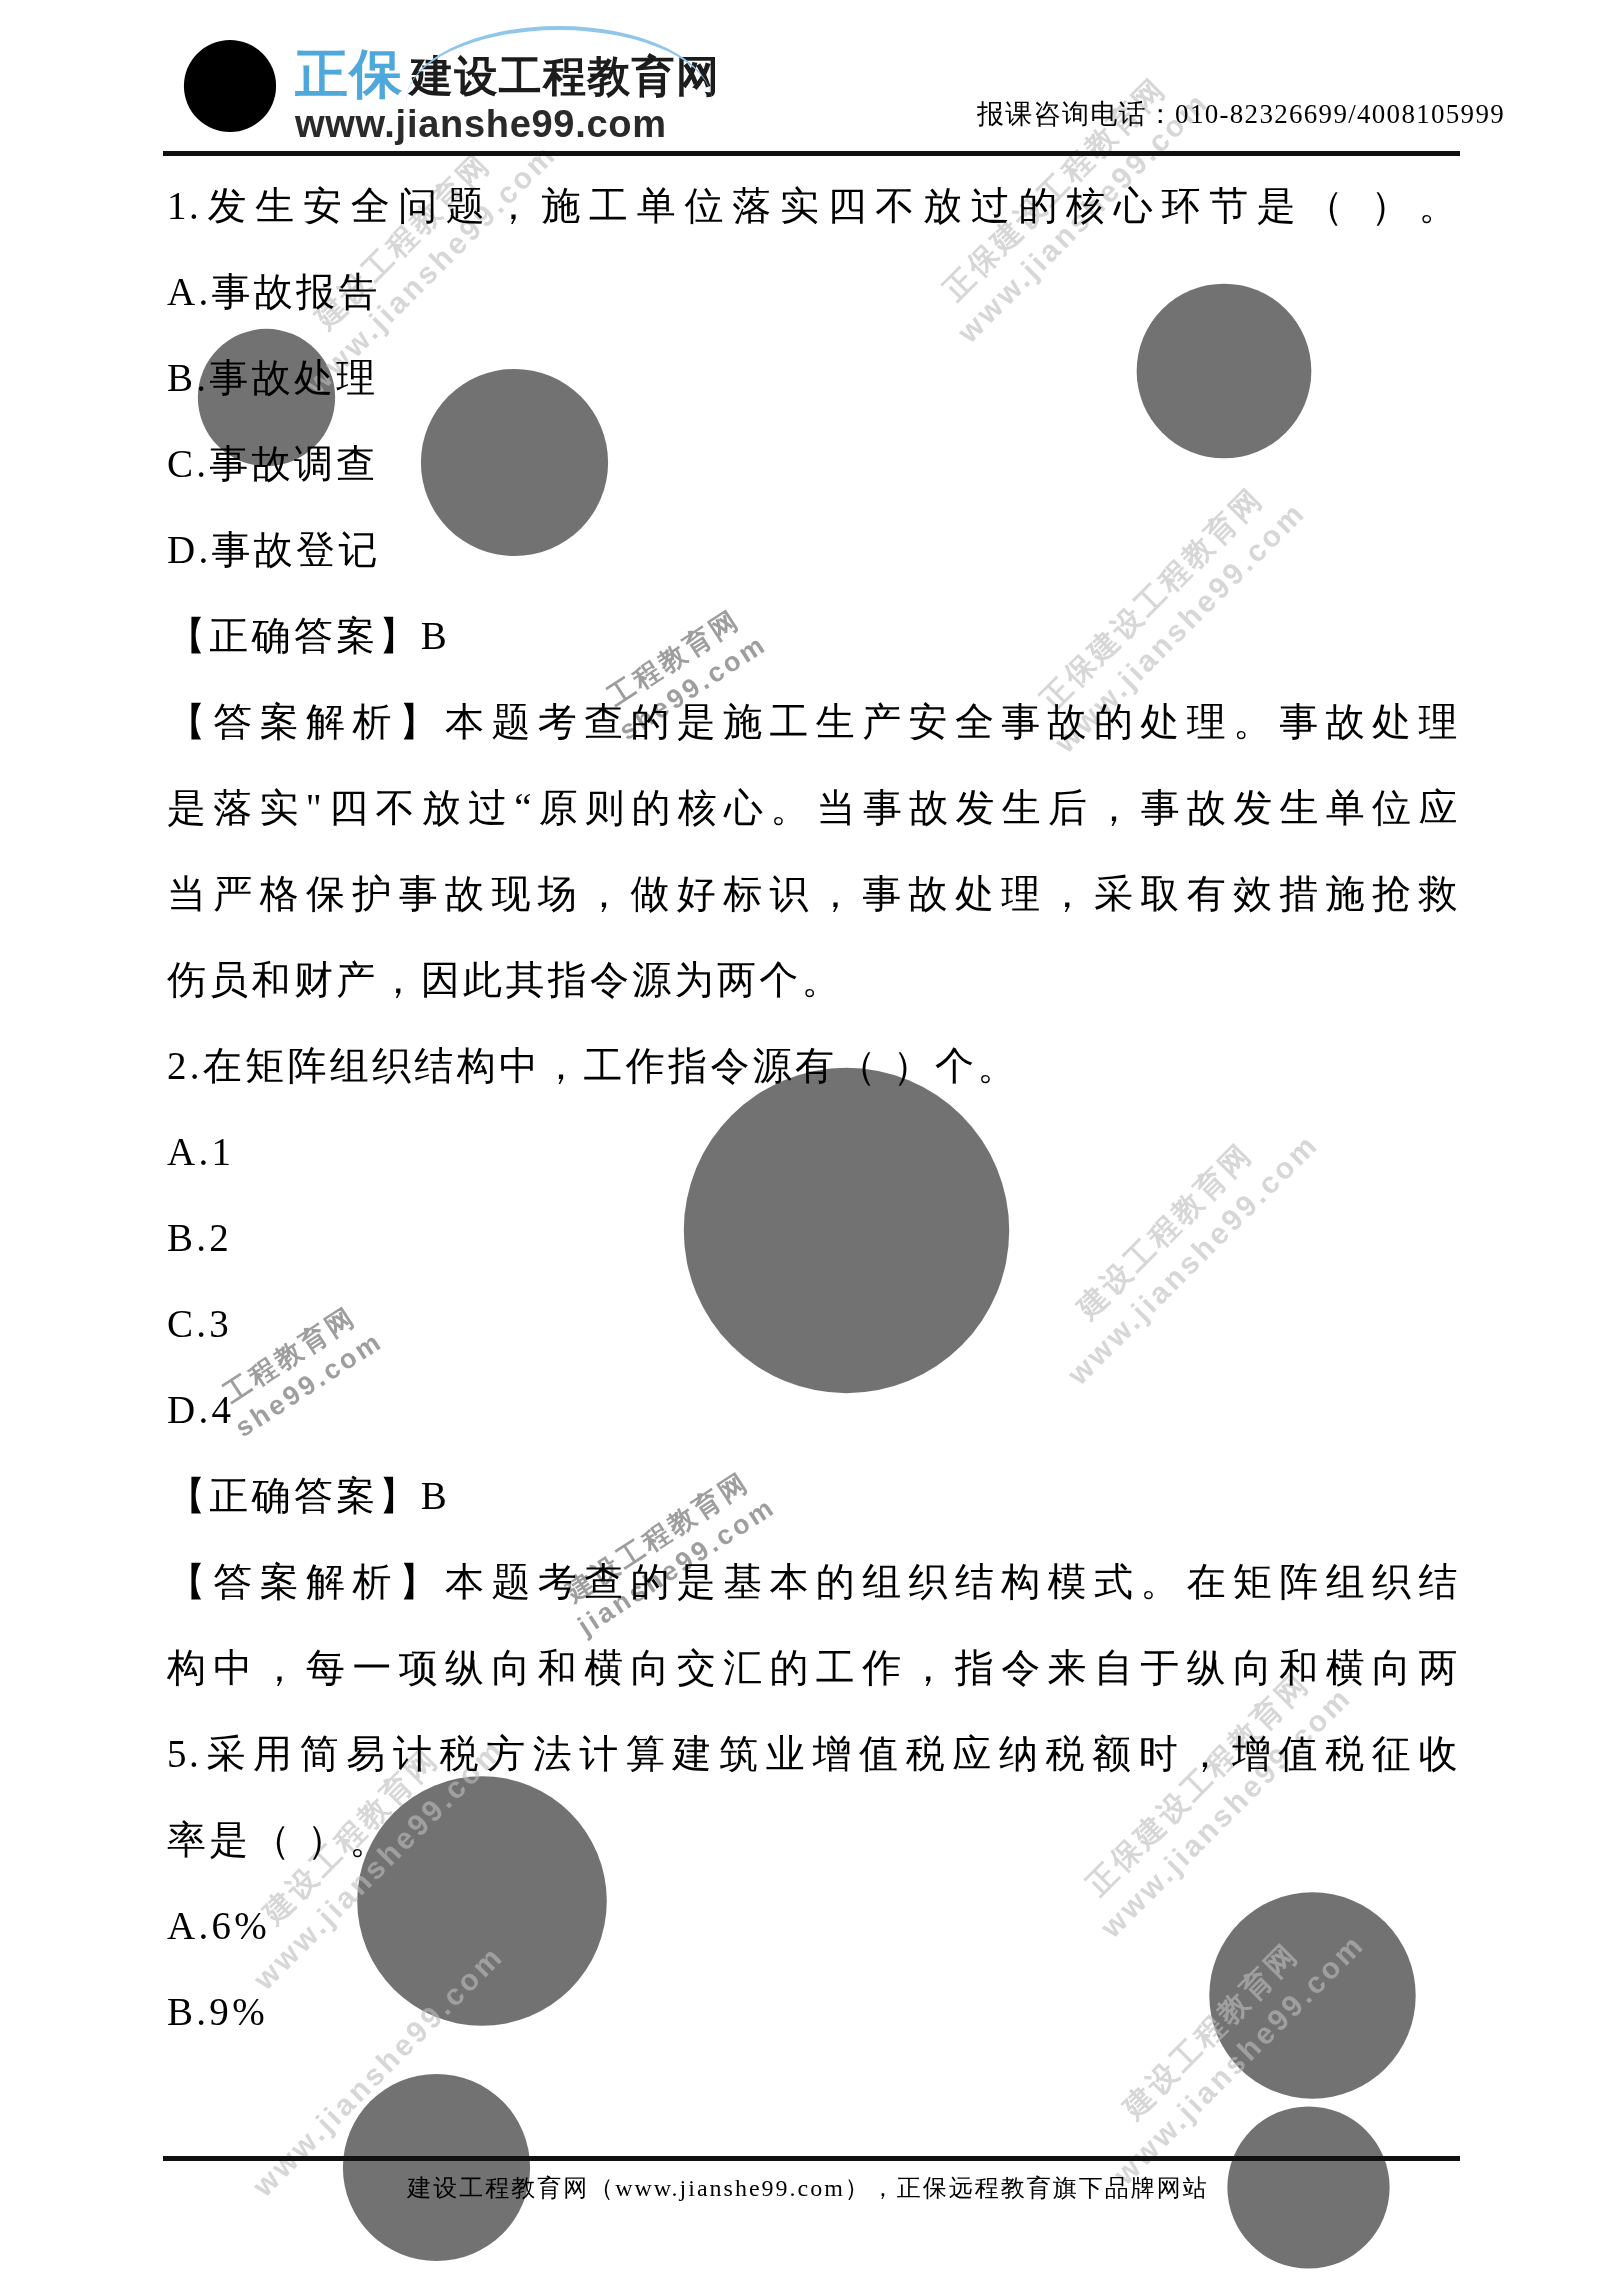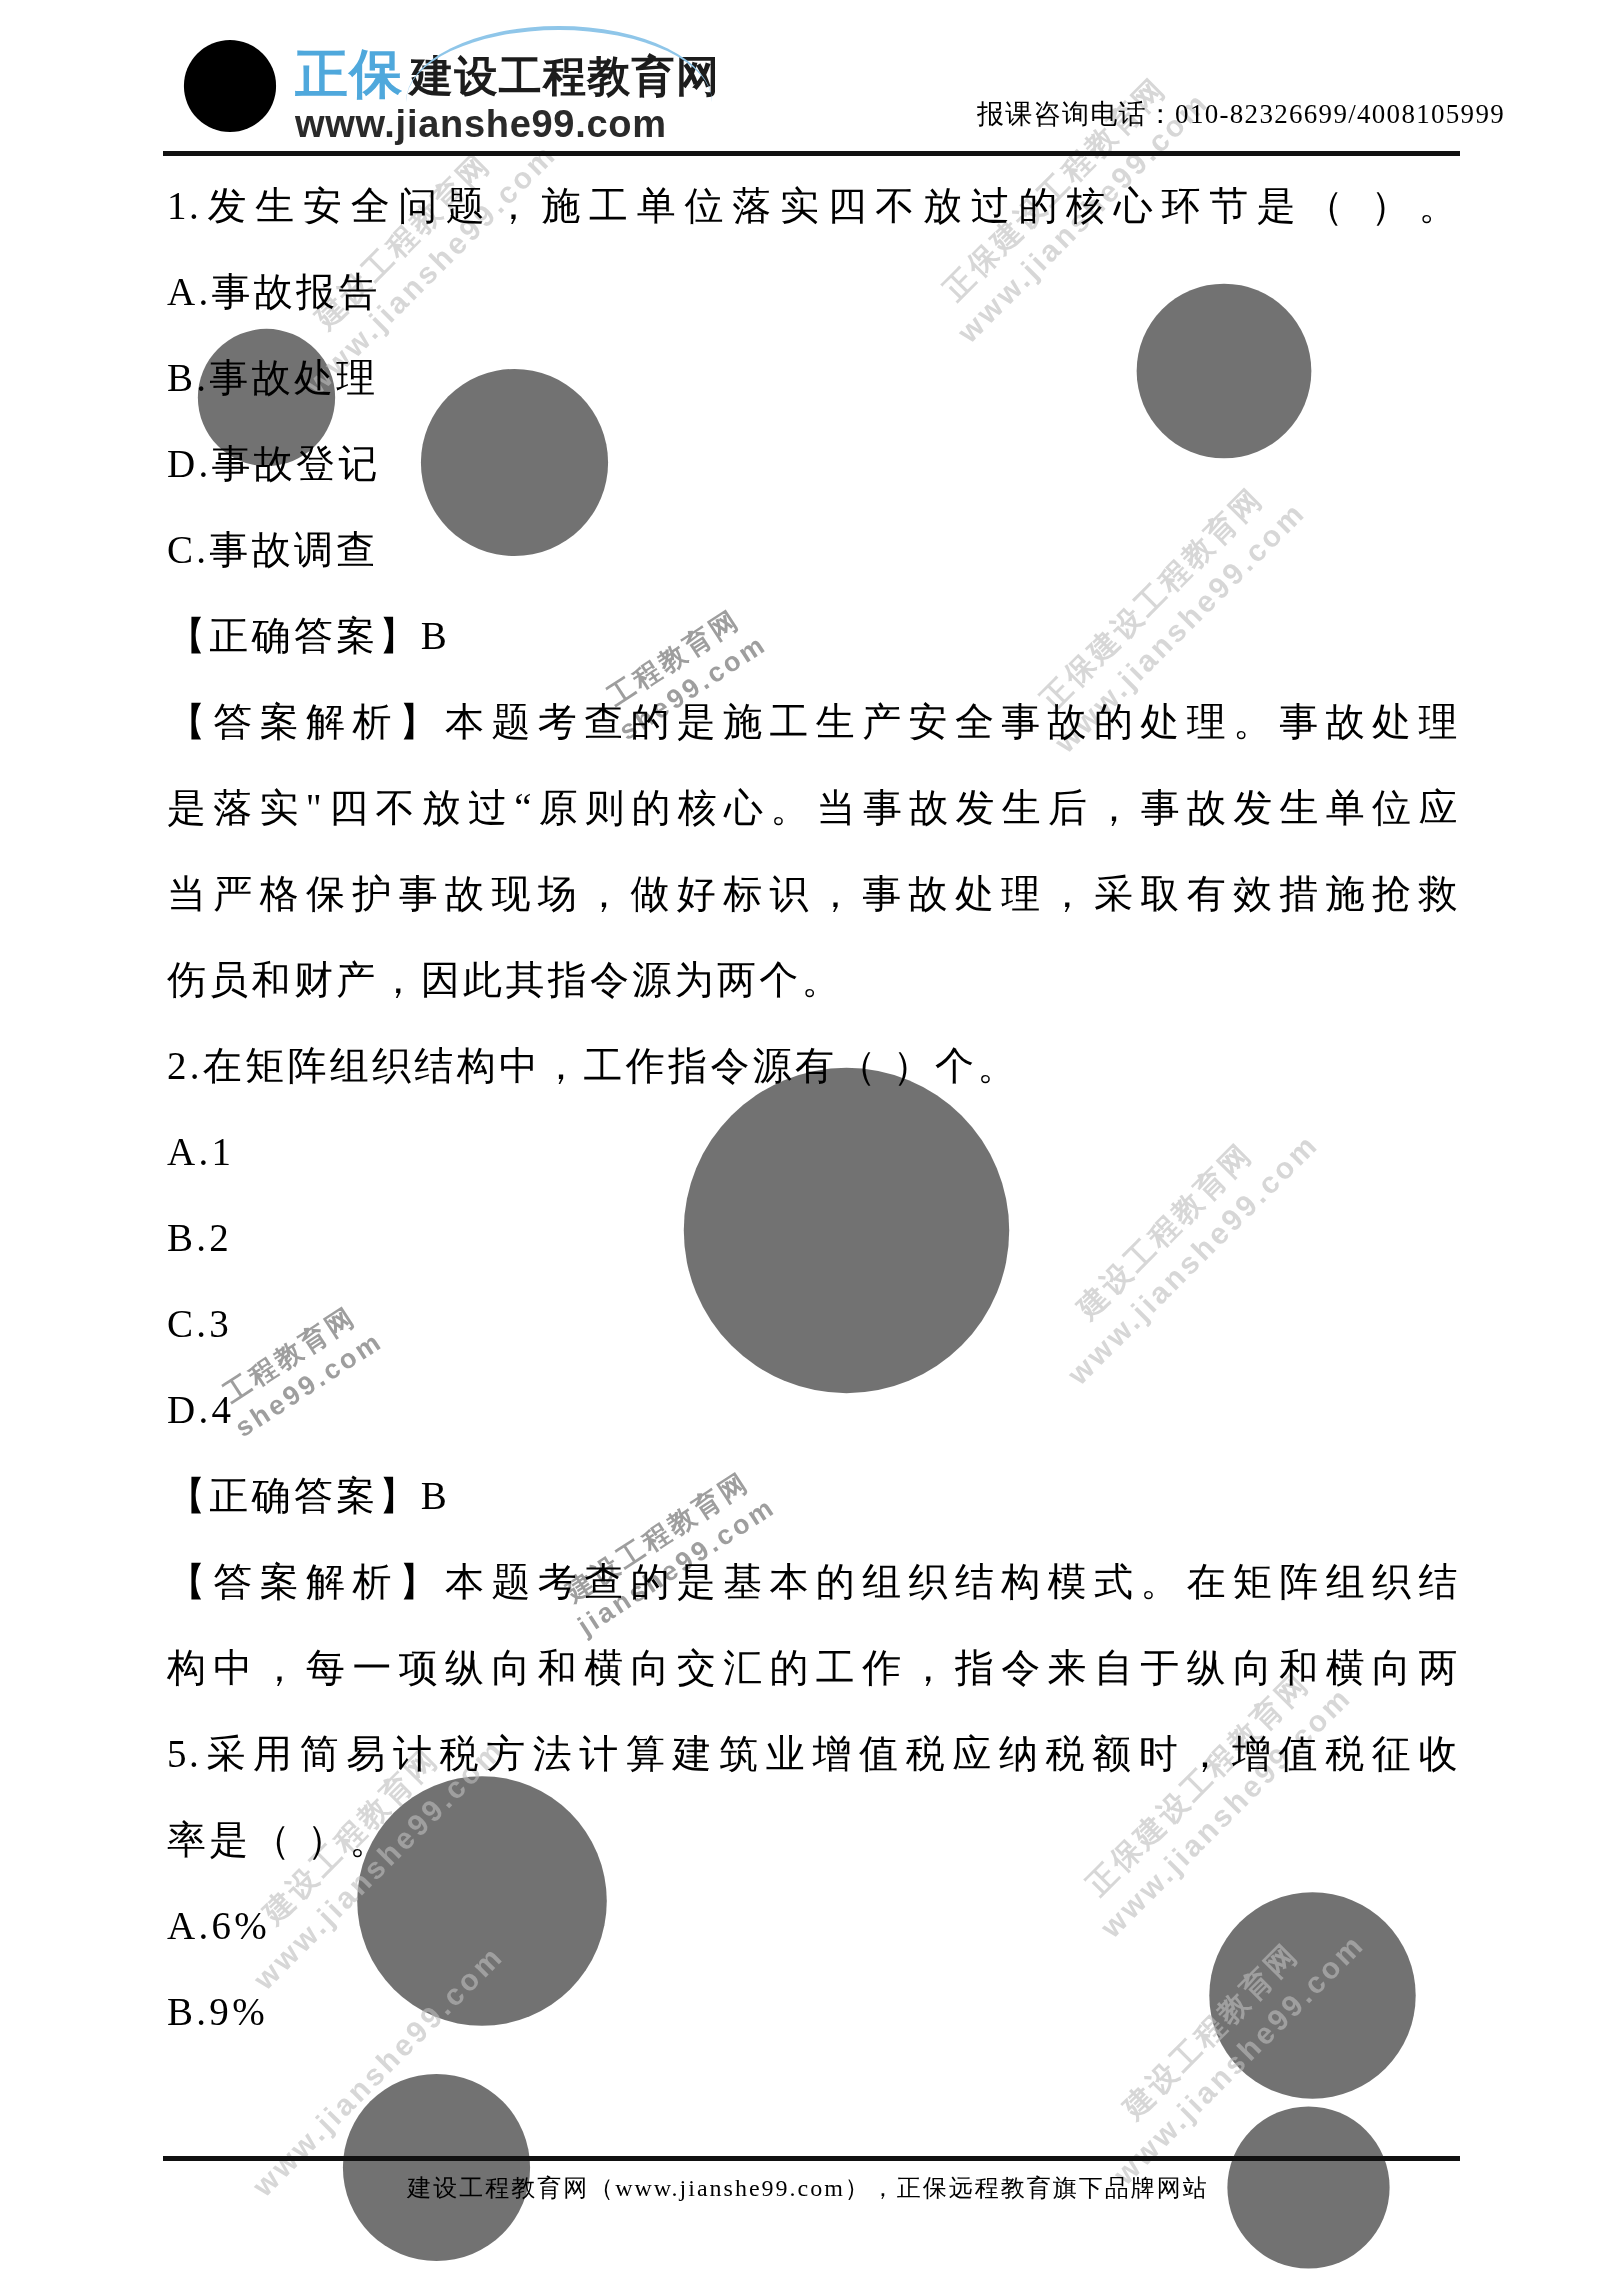--- a/index.html
+++ b/index.html
@@ -176,22 +176,22 @@
     </div>
     <div class="phone">报课咨询电话：010-82326699/4008105999</div>
     <div class="hrule"></div>
   </div>
 
   <div class="main">
 
     <div class="ln fill">1.发生安全问题，施工单位落实四不放过的核心环节是（ ）。</div>
     <div class="ln">A.事故报告</div>
     <div class="ln">B.事故处理</div>
+    <div class="ln">C.事故调查</div>
     <div class="ln">D.事故登记</div>
-    <div class="ln">C.事故调查</div>
     <div class="ln">【正确答案】B</div>
     <div class="ln fill">【答案解析】本题考查的是施工生产安全事故的处理。事故处理</div>
     <div class="ln fill">是落实"四不放过“原则的核心。当事故发生后，事故发生单位应</div>
     <div class="ln fill">当严格保护事故现场，做好标识，事故处理，采取有效措施抢救</div>
     <div class="ln">伤员和财产，因此其指令源为两个。</div>
 
     <div class="ln">2.在矩阵组织结构中，工作指令源有（ ）个。</div>
     <div class="ln">A.1</div>
     <div class="ln">B.2</div>
     <div class="ln">C.3</div>

